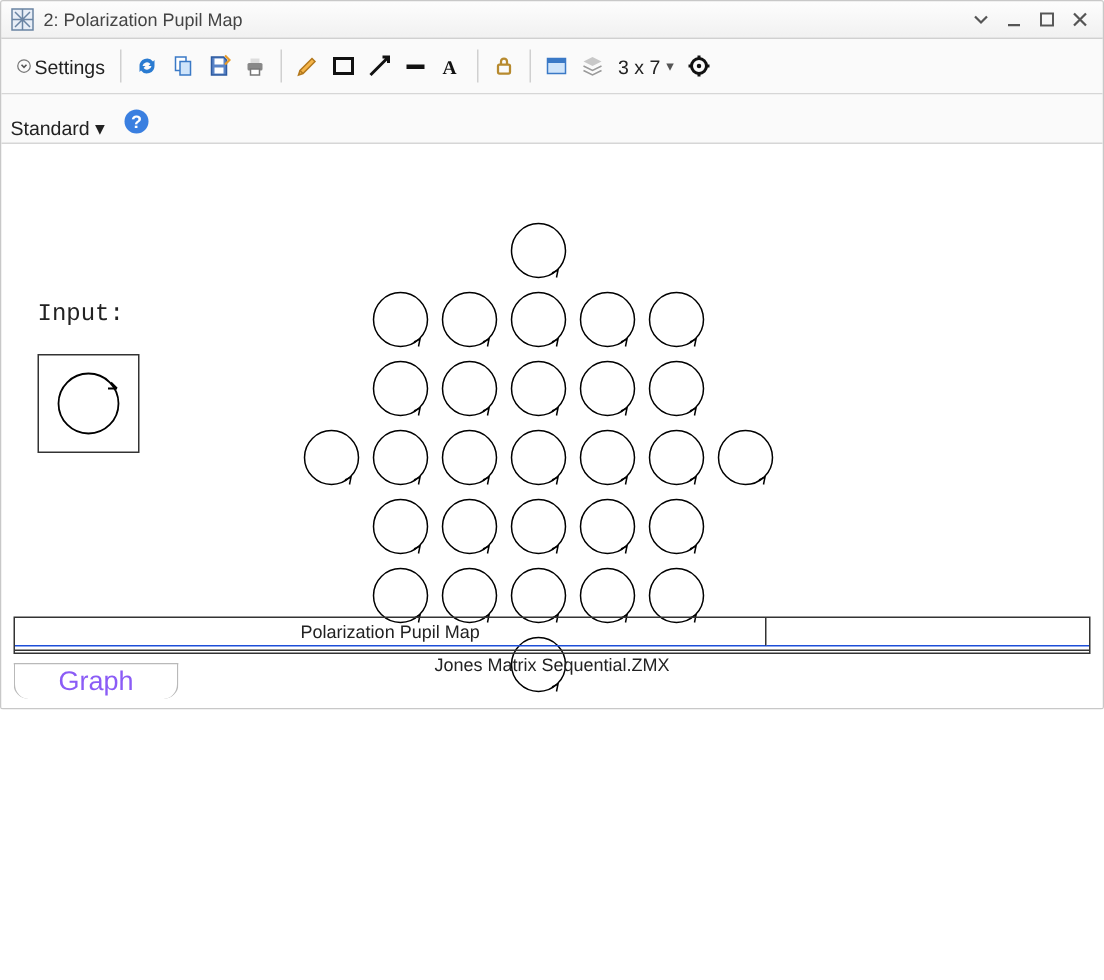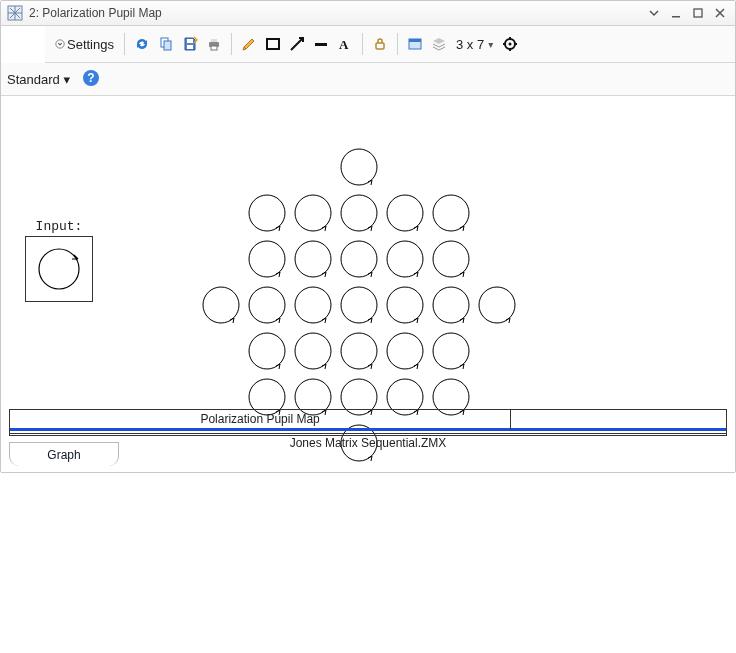--- a/index.html
+++ b/index.html
@@ -4,53 +4,53 @@
 <style>
 html, body { margin:0; padding:0; font-family: "Segoe UI", Tahoma, sans-serif; font-size:13px; color:#222; }
 .window { width:736px; height:473px; background:#fff; border:1px solid #c8c8c8; border-radius:2px; box-sizing:border-box; display:flex; flex-direction:column; }
 
 .titlebar { height:24px; background:linear-gradient(#fdfdfd,#f1f1f1); display:flex; align-items:center; padding:0 6px; gap:4px; border-bottom:1px solid #d0d0d0; }
 .titlebar .app-icon { width:16px; height:16px; }
 .titlebar .title { flex:1; color:#444; font-size:12px; padding-left:2px; }
 .titlebar .win-btn { width:18px; height:18px; display:flex; align-items:center; justify-content:center; color:#555; }
 .titlebar .win-btn svg { width:12px; height:12px; }
 
-.toolbar { min-height:32px; display:flex; align-items:center; padding:2px 6px; gap:2px; background:#fafafa; border-bottom:1px solid #d6d6d6; flex-wrap:wrap;margin-left:44px; }
+.toolbar { min-height:32px; display:flex; align-items:center; padding:2px 6px; gap:2px; background:#fafafa; border-bottom:1px solid #d6d6d6; flex-wrap:wrap; }
 .toolbar .sep { width:1px; height:22px; background:#d0d0d0; margin:0 4px; }
 .toolbar .tbtn { min-width:22px; height:22px; display:flex; align-items:center; justify-content:center; border-radius:2px; }
 .toolbar .tbtn svg { width:16px; height:16px; }
 .toolbar .label-btn { display:flex; align-items:center; gap:2px; padding:0 4px; height:22px; }
 .toolbar .chev { width:10px; height:10px; }
 .toolbar .drop-chev { font-size:10px; color:#555; padding-left:2px; }
-.toolbar-2 { min-height:28px; display:flex; align-items:center; padding:2px 6px; gap:6px; background:#fafafa; border-bottom:1px solid #d6d6d6; }
+.toolbar-2 { min-height:28px; display:flex; align-items:flex-end; padding:2px 6px; gap:6px; background:#fafafa; border-bottom:1px solid #d6d6d6; }
 .toolbar-2 .help svg{ width:18px; height:18px; }
 
 .content { flex:1; position:relative; overflow:hidden; background:#fff; }
 .plot-area { position:absolute; left:8px; right:8px; top:4px; bottom:160px; }
 .pupil-grid { position:absolute; left:0; right:0; top:0; bottom:0; }
 .pupil-circle { position:absolute; }
 .pupil-circle svg { width:100%; height:100%; }
 
 .input-box { position:absolute; left:24px; bottom:170px; }
-.input-box .lbl { font-family:"Courier New", monospace; font-size:13px; margin-bottom:2px;text-align:center; }
+.input-box .lbl { font-family:"Courier New", monospace; font-size:16px; margin-bottom:18px; }
 .input-box .frame { width:66px; height:64px; border:1px solid #333; display:flex; align-items:center; justify-content:center; }
 .input-box .frame svg { width:48px; height:48px; }
 
 .footer-table { position:absolute; left:8px; right:8px; bottom:36px; border:1px solid #333; font-family:"Courier New", monospace; font-size:12px; }
 .footer-table .row { display:flex; }
 .footer-table .cell { border:0px solid #333; padding:2px 4px; box-sizing:border-box; }
-.footer-table .r1 .cell { border-bottom:3px solid #1d4ed8; }
+.footer-table .r1 .cell { border-bottom:1px solid #1d4ed8; }
 .footer-table .r1 .cA { flex:0 0 70%; text-align:center; border-right:1px solid #333; font-family:"Segoe UI",sans-serif; }
 .footer-table .r1 .cB { flex:1; }
 .footer-table .r2 .cA { flex:0 0 70%; border-right:1px solid #333; white-space:pre; line-height:1.15; }
 .footer-table .r2 .cB { flex:1; position:relative; }
 .footer-table .r2 .cB .zmx { position:absolute; left:0; right:0; top:56%; border-top:1px solid #333; padding:2px 4px; font-family:"Segoe UI",sans-serif; text-align:center; }
 
 .tabs { position:absolute; left:8px; bottom:6px; display:flex; height:24px; }
-.tab { min-width:80px; padding:0 14px; display:flex; align-items:center; justify-content:center; background:#f3f3f3; border:1px solid #b9b9b9; border-bottom:none; border-top-left-radius:0; border-top-right-radius:0; border-bottom-left-radius:10px; border-bottom-right-radius:10px; margin-right:-1px; font-size:12px; color:#0f172a; position:relative; }
+.tab { min-width:80px; padding:0 14px; display:flex; align-items:center; justify-content:center; background:#f3f3f3; border:1px solid #b9b9b9; border-bottom:none; border-top-left-radius:0; border-top-right-radius:0; border-bottom-left-radius:10px; border-bottom-right-radius:10px; margin-right:-1px; font-size:18px; color:#8b5cf6; position:relative; }
 .tab.active { background:#fff; z-index:2; box-shadow:0 -1px 0 #fff inset; }
 </style>
 </head>
 <body>
 
 <div class="window">
 
   <div class="titlebar">
     <span class="app-icon">
       <svg viewBox="0 0 16 16">

